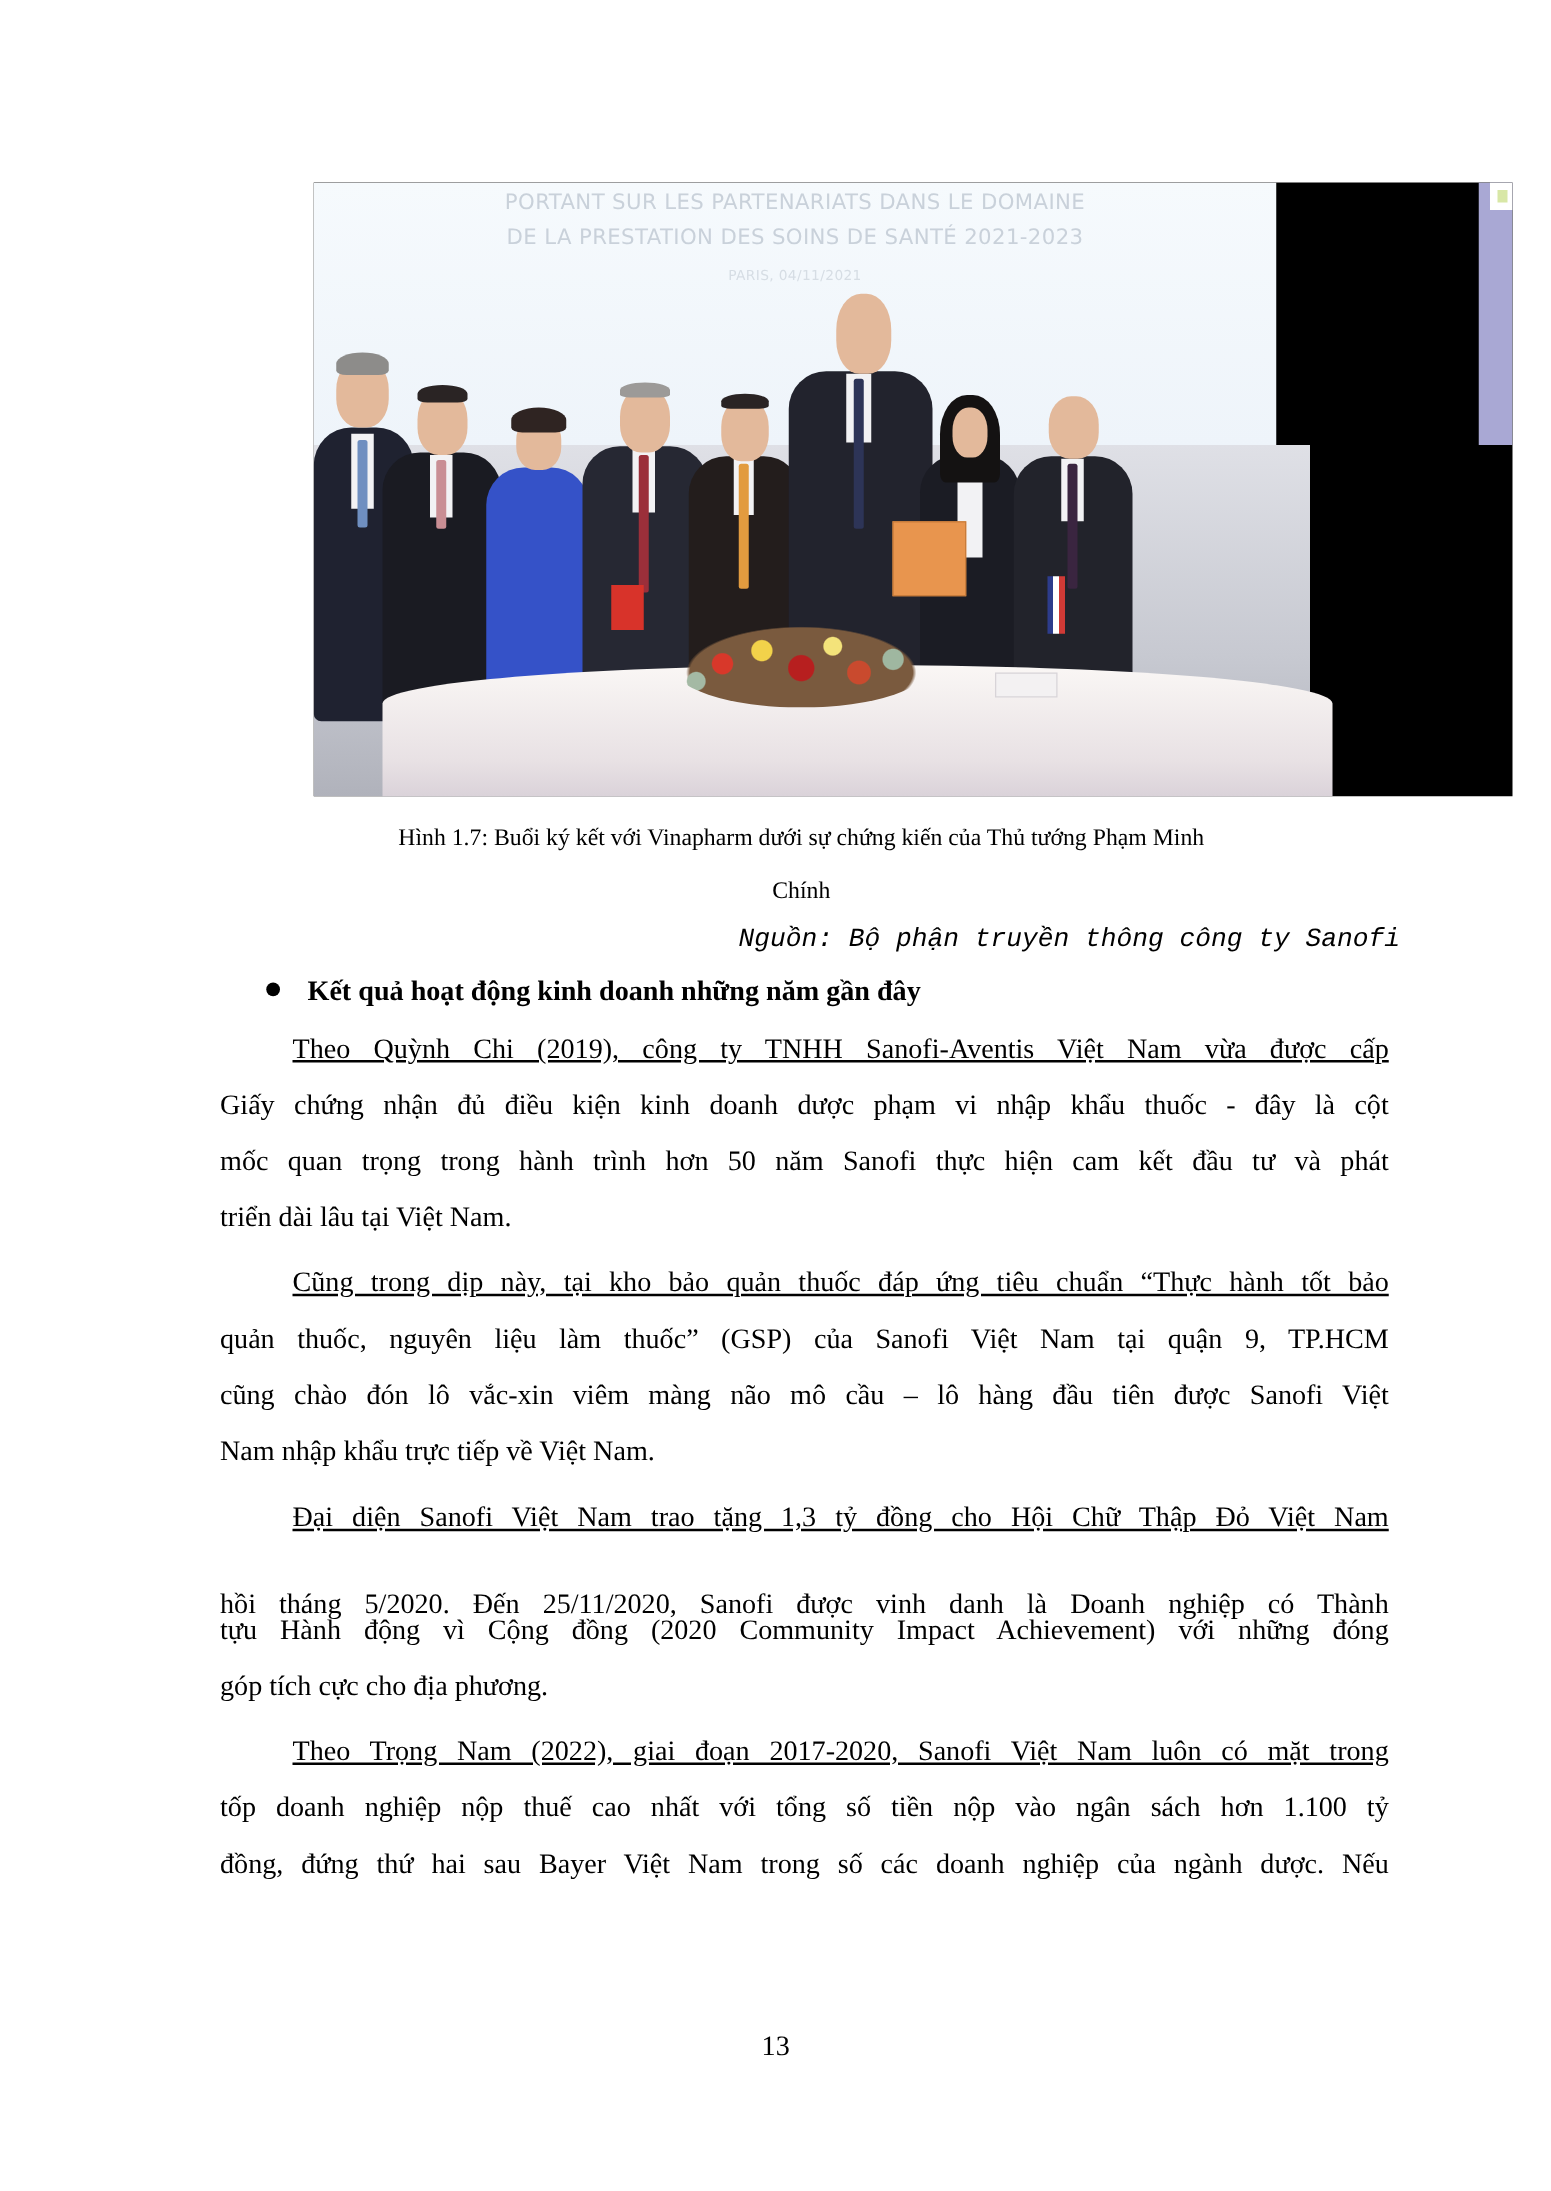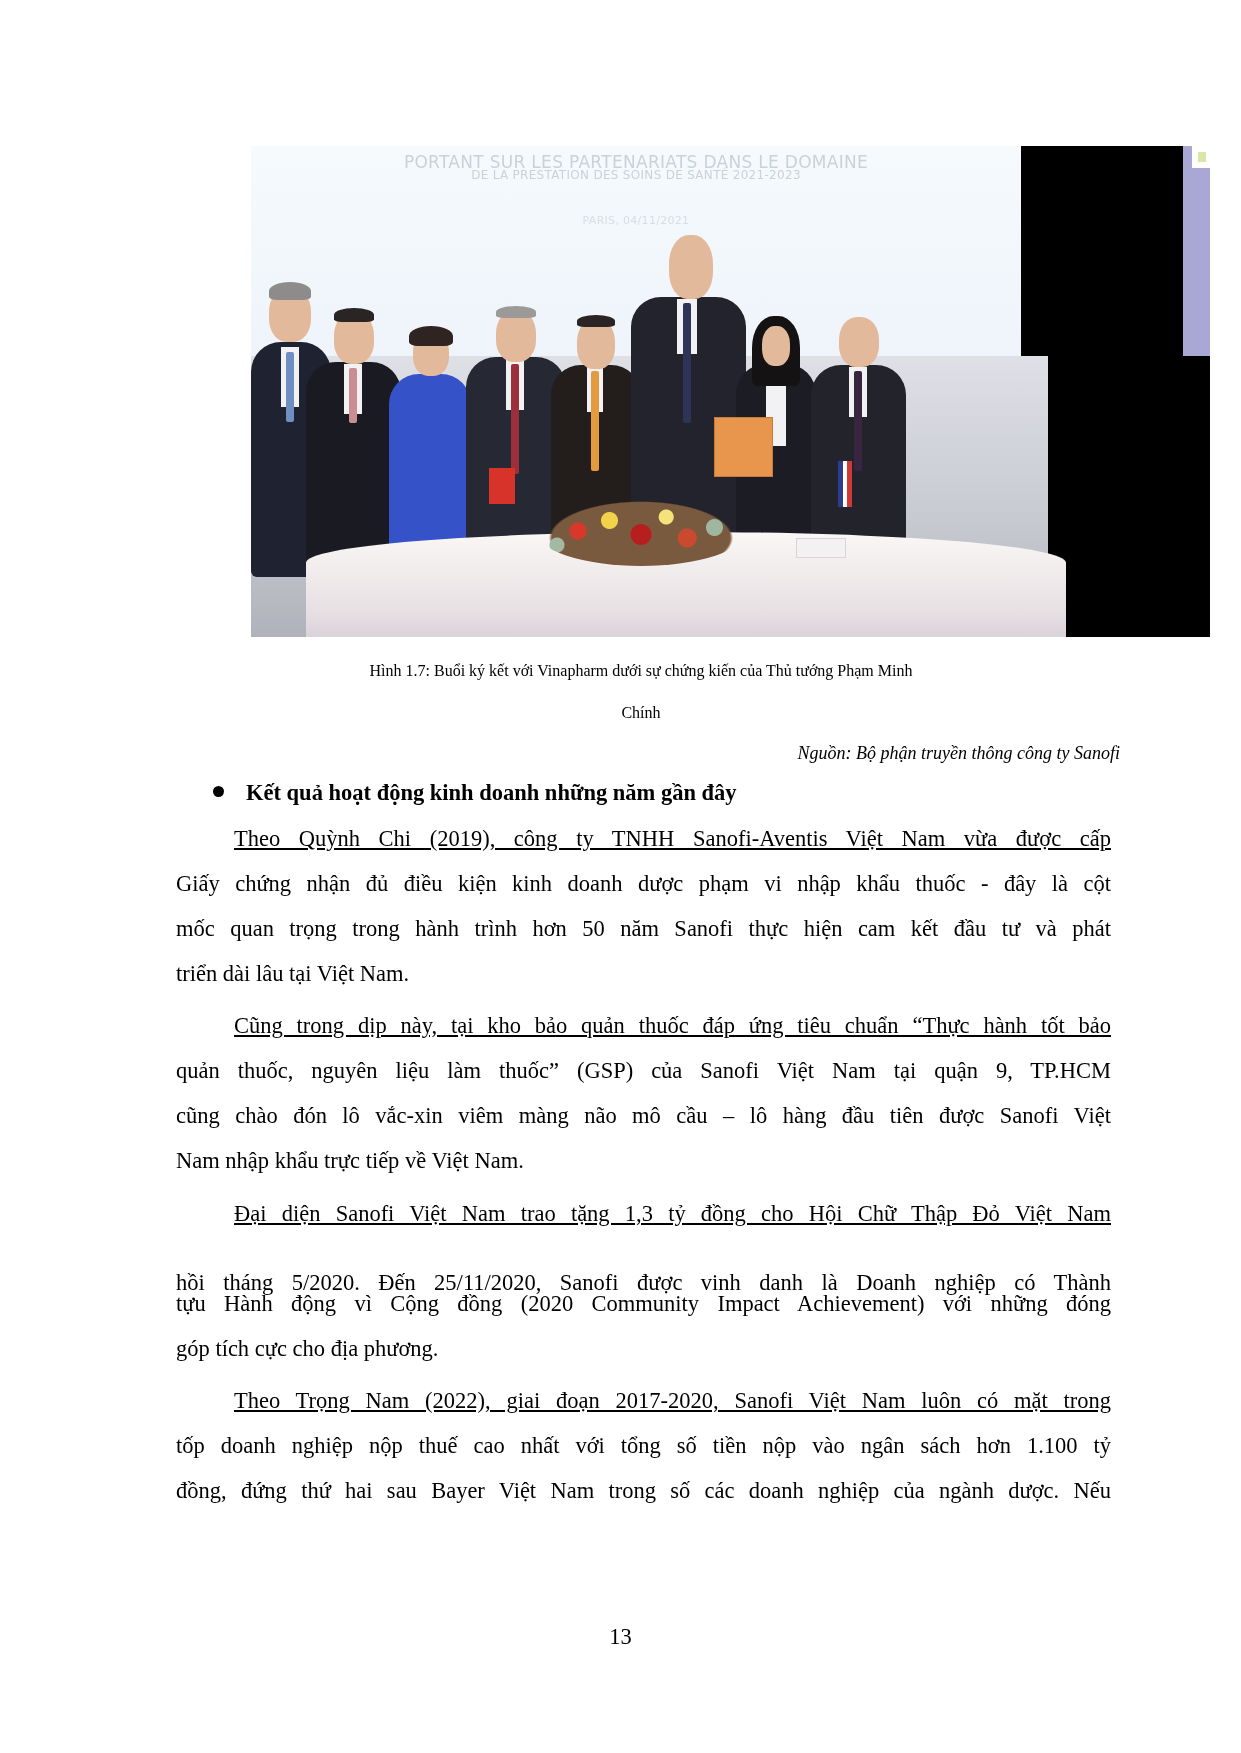--- a/index.html
+++ b/index.html
@@ -41,21 +41,21 @@
     }
     .screen-text {
       position: absolute;
       left: 0; width: 770px;
       text-align: center;
       font-family: "DejaVu Sans", sans-serif;
       color: #c9d1da;
       letter-spacing: 0.3px;
     }
     .screen-line1 { top: 6px; font-size: 17px; }
-    .screen-line2 { top: 22px; font-size: 12px; }
+    .screen-line2 { top: 34px; font-size: 17px; }
     .screen-line3 { top: 68px; font-size: 11px; color: #d6dde4; }
     .screen-side {
       position: absolute;
       right: 0; top: 0;
       width: 27px; height: 210px;
       background: #a9a8d4;
     }
     .screen-side-box {
       position: absolute;
       right: 0; top: 0;
@@ -154,32 +154,33 @@
       width: 14px; height: 46px;
       background: linear-gradient(90deg, #2d3c8c 0 33%, #ffffff 33% 66%, #d03a36 66%);
     }
 
     
     .caption {
       position: absolute;
       left: 160px;
       width: 962px;
       text-align: center;
-      font-size: 16px;
+      font-size: 19px;
       line-height: 30px;
     }
     .caption-line1 { top: 656px; }
     .caption-line2 { top: 698px; }
     .source {
       position: absolute;
       right: 121px;
       top: 738px;
-      font-size: 18px;
+      font-size: 21px;
       font-style: italic;
       line-height: 30px;
+      font-family: Liberation Mono, monospace;
     }
     .bullet-heading {
       position: absolute;
       left: 213px;
       top: 778px;
       font-size: 22.5px;
       font-weight: bold;
       line-height: 30px;
     }
     .bullet-dot {

